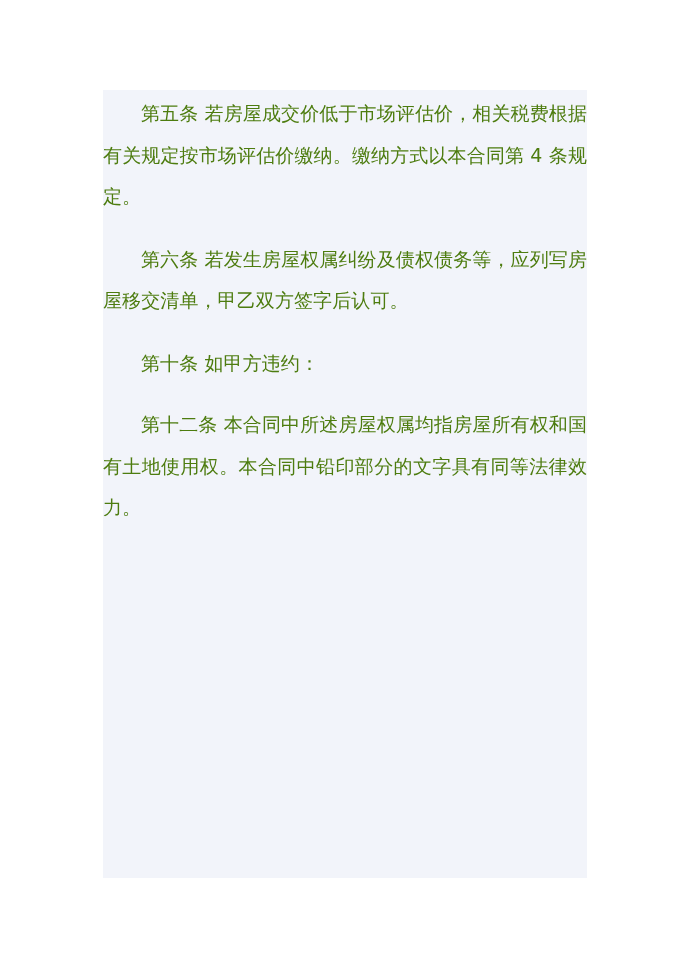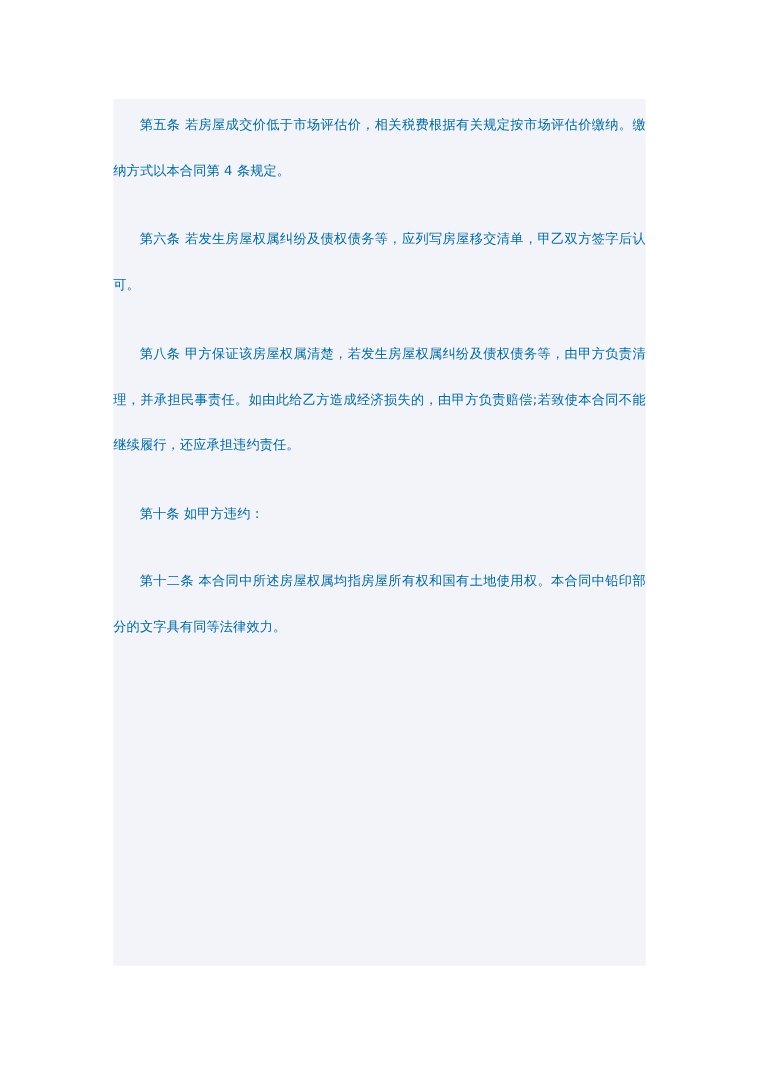--- a/index.html
+++ b/index.html
@@ -41,23 +41,23 @@
     position: absolute;
     left: 0;
     top: 0;
     width: 484px;
     padding: 0;
     margin: 0;
     list-style: none;
   }
 
   .doc-paragraph {
-    font-size: 12px;
+    font-size: 19px;
     line-height: 41.5px;
-    color: #0369a1;
+    color: #4d7c0f;
     text-align: justify;
     text-justify: inter-ideograph;
     letter-spacing: 0.1px;
     text-indent: 2em;
     margin: 0;
     padding: 0;
     word-break: break-all;
     font-weight: 500;
   }
 
@@ -81,21 +81,20 @@
 
   <div id="content-block">
 
     <div id="paragraph-list">
 
       <p class="doc-paragraph">第五条 若房屋成交价低于市场评估价，相关税费根据有关规定按市场评估价缴纳。缴纳方式以本合同第 4 条规定。</p>
 
       <p class="doc-paragraph gap-before">第六条 若发生房屋权属纠纷及债权债务等，应列写房屋移交清单，甲乙双方签字后认可。</p>
 
 
-      <p class="doc-paragraph gap-before">第八条 甲方保证该房屋权属清楚，若发生房屋权属纠纷及债权债务等，由甲方负责清理，并承担民事责任。如由此给乙方造成经济损失的，由甲方负责赔偿;若致使本合同不能继续履行，还应承担违约责任。</p>
 
 
       <p class="doc-paragraph gap-before">第十条 如甲方违约：</p>
 
 
       <p class="doc-paragraph gap-before-small">第十二条 本合同中所述房屋权属均指房屋所有权和国有土地使用权。本合同中铅印部分的文字具有同等法律效力。</p>
 
     </div>
   </div>
 </div>

